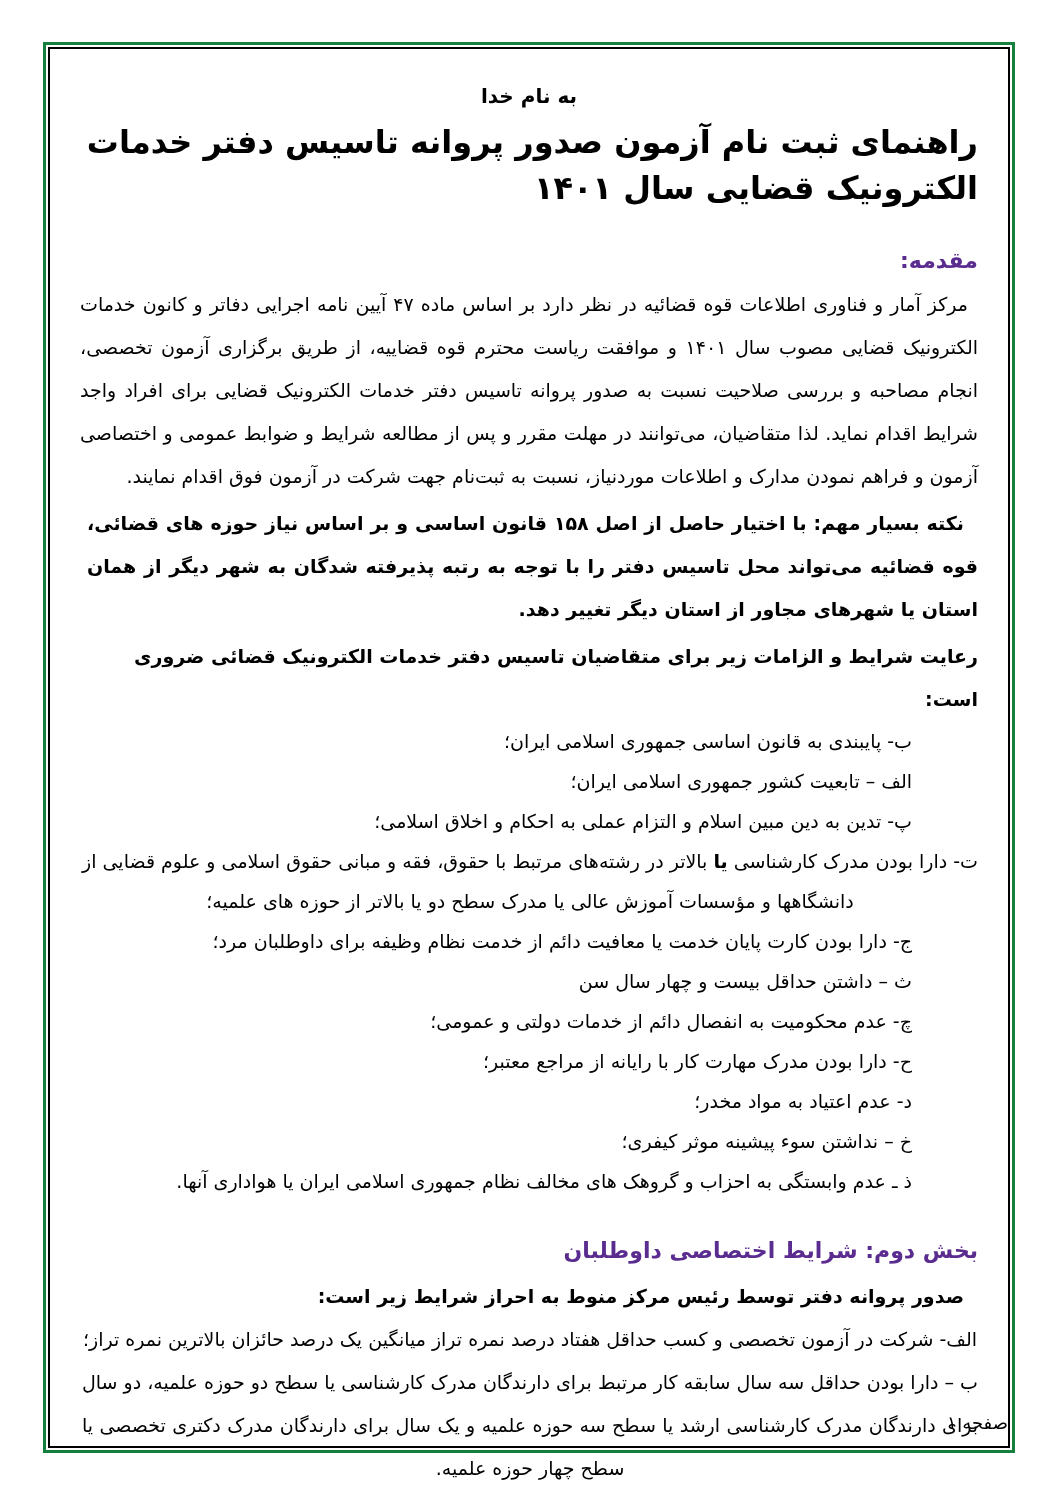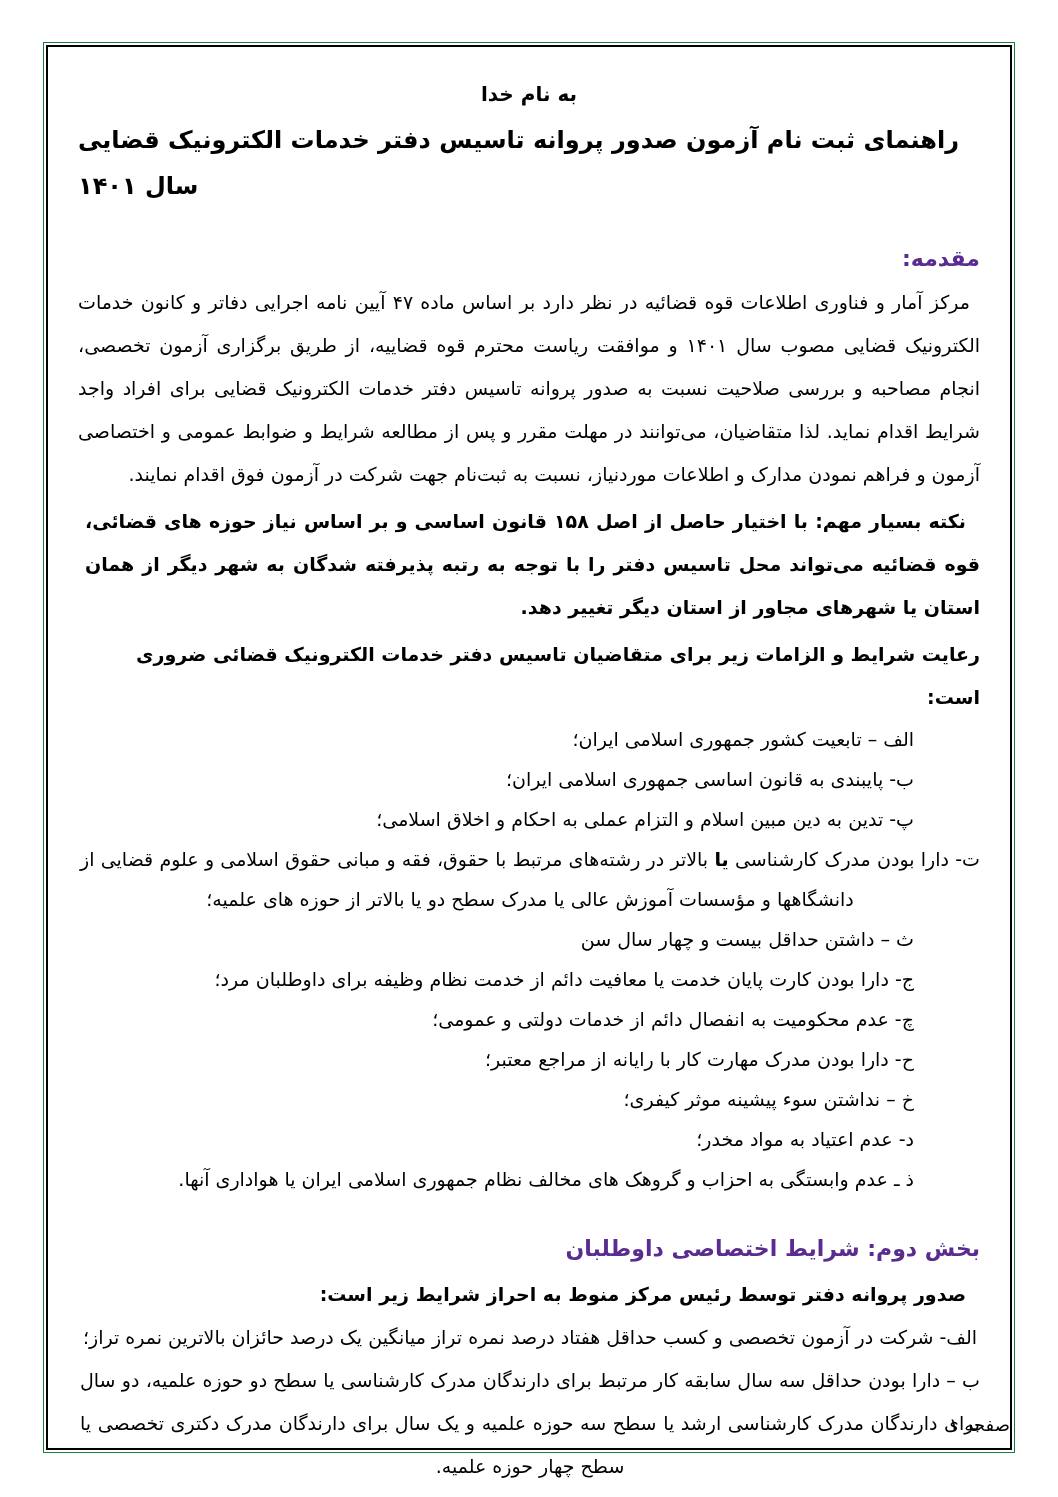--- a/index.html
+++ b/index.html
@@ -8,21 +8,21 @@
     width: 1058px; height: 1497px;
     background: #ffffff;
     font-family: "DejaVu Sans", sans-serif;
     color: #000;
     overflow: hidden;
   }
   .page-frame {
     position: absolute;
     left: 43px; top: 42px;
     width: 972px; height: 1411px;
-    border: 1px solid #15803d;
+    border: 3px solid #15803d;
     padding: 2px;
     box-sizing: border-box;
   }
   .page-inner {
     position: relative;
     border: 2px solid #000;
     width: 100%; height: 100%;
     box-sizing: border-box;
   }
   .content {
@@ -32,23 +32,23 @@
     line-height: 43px;
   }
   .basmala {
     text-align: center;
     font-weight: bold;
     font-size: 20px;
     line-height: 34px;
     margin: 0;
   }
   .doc-title {
-    text-align: left;
+    text-align: right;
     font-weight: bold;
-    font-size: 24px;
+    font-size: 32px;
     line-height: 46px;
     margin: 6px 0 0 0;
     letter-spacing: -0.3px;
   }
   .purple-heading {
     color: #5B2C8F;
     font-weight: bold;
     font-size: 22px;
     line-height: 40px;
     margin: 30px 0 0 0;
@@ -107,30 +107,30 @@
         <h2 class="purple-heading">مقدمه:</h2>
 
         <p class="para">مرکز آمار و فناوری اطلاعات قوه قضائیه در نظر دارد بر اساس ماده ۴۷ آیین نامه اجرایی دفاتر و کانون خدمات الکترونیک قضایی مصوب سال ۱۴۰۱ و موافقت ریاست محترم قوه قضاییه، از طریق برگزاری آزمون تخصصی، انجام مصاحبه و بررسی صلاحیت نسبت به صدور پروانه تاسیس دفتر خدمات الکترونیک قضایی برای افراد واجد شرایط اقدام نماید. لذا متقاضیان، می‌توانند در مهلت مقرر و پس از مطالعه شرایط و ضوابط عمومی و اختصاصی آزمون و فراهم نمودن مدارک و اطلاعات موردنیاز، نسبت به ثبت‌نام جهت شرکت در آزمون فوق اقدام نمایند.</p>
 
         <p class="para-note"><span>نکته بسیار مهم:</span><span> با اختیار حاصل از اصل ۱۵۸ قانون اساسی و بر اساس نیاز حوزه های قضائی، قوه قضائیه می‌تواند محل تاسیس دفتر را با توجه به رتبه پذیرفته شدگان به شهر دیگر از همان استان یا شهرهای مجاور از استان دیگر تغییر دهد.</span></p>
 
 
         <p class="lead">رعایت شرایط و الزامات زیر برای متقاضیان تاسیس دفتر خدمات الکترونیک قضائی ضروری است:</p>
 
         <div class="list list-s1">
+            <div class="list-item"><span>ب- پایبندی به قانون اساسی جمهوری اسلامی ایران؛</span></div>
             <div class="list-item"><span>الف – تابعیت کشور جمهوری اسلامی ایران؛</span></div>
-            <div class="list-item"><span>ب- پایبندی به قانون اساسی جمهوری اسلامی ایران؛</span></div>
             <div class="list-item"><span>پ- تدین به دین مبین اسلام و التزام عملی به احکام و اخلاق اسلامی؛</span></div>
             <div class="list-item full-width"><span>ت- دارا بودن مدرک کارشناسی </span><span style="font-weight: bold;">یا</span><span> بالاتر در رشته‌های مرتبط با حقوق، فقه و مبانی حقوق اسلامی و علوم قضایی از دانشگاهها و مؤسسات آموزش عالی یا مدرک سطح دو یا بالاتر از حوزه های علمیه؛</span></div>
+            <div class="list-item"><span>ج- دارا بودن کارت پایان خدمت یا معافیت دائم از خدمت نظام وظیفه برای داوطلبان مرد؛</span></div>
             <div class="list-item"><span>ث – داشتن حداقل بیست و چهار سال سن</span></div>
-            <div class="list-item"><span>ج- دارا بودن کارت پایان خدمت یا معافیت دائم از خدمت نظام وظیفه برای داوطلبان مرد؛</span></div>
             <div class="list-item"><span>چ- عدم محکومیت به انفصال دائم از خدمات دولتی و عمومی؛</span></div>
             <div class="list-item"><span>ح- دارا بودن مدرک مهارت کار با رایانه از مراجع معتبر؛</span></div>
+            <div class="list-item"><span>د- عدم اعتیاد به مواد مخدر؛</span></div>
             <div class="list-item"><span>خ – نداشتن سوء پیشینه موثر کیفری؛</span></div>
-            <div class="list-item"><span>د- عدم اعتیاد به مواد مخدر؛</span></div>
             <div class="list-item"><span>ذ ـ عدم وابستگی به احزاب و گروهک های مخالف نظام جمهوری اسلامی ایران یا هواداری آنها.</span></div>
           </div>
 
         <h2 class="purple-heading">بخش دوم: شرایط اختصاصی داوطلبان</h2>
 
         <p class="lead lead-indent">صدور پروانه دفتر توسط رئیس مرکز منوط به احراز شرایط زیر است:</p>
 
         <div class="list list-s2">
             <div class="list-item full-width"><span>الف- شرکت در آزمون تخصصی و کسب حداقل هفتاد درصد نمره تراز میانگین یک درصد حائزان بالاترین نمره تراز؛</span></div>
             <div class="list-item full-width"><span>ب – دارا بودن حداقل سه سال سابقه کار مرتبط برای دارندگان مدرک کارشناسی یا سطح دو حوزه علمیه، دو سال برای دارندگان مدرک کارشناسی ارشد یا سطح سه حوزه علمیه و یک سال برای دارندگان مدرک دکتری تخصصی یا سطح چهار حوزه علمیه.</span></div>

